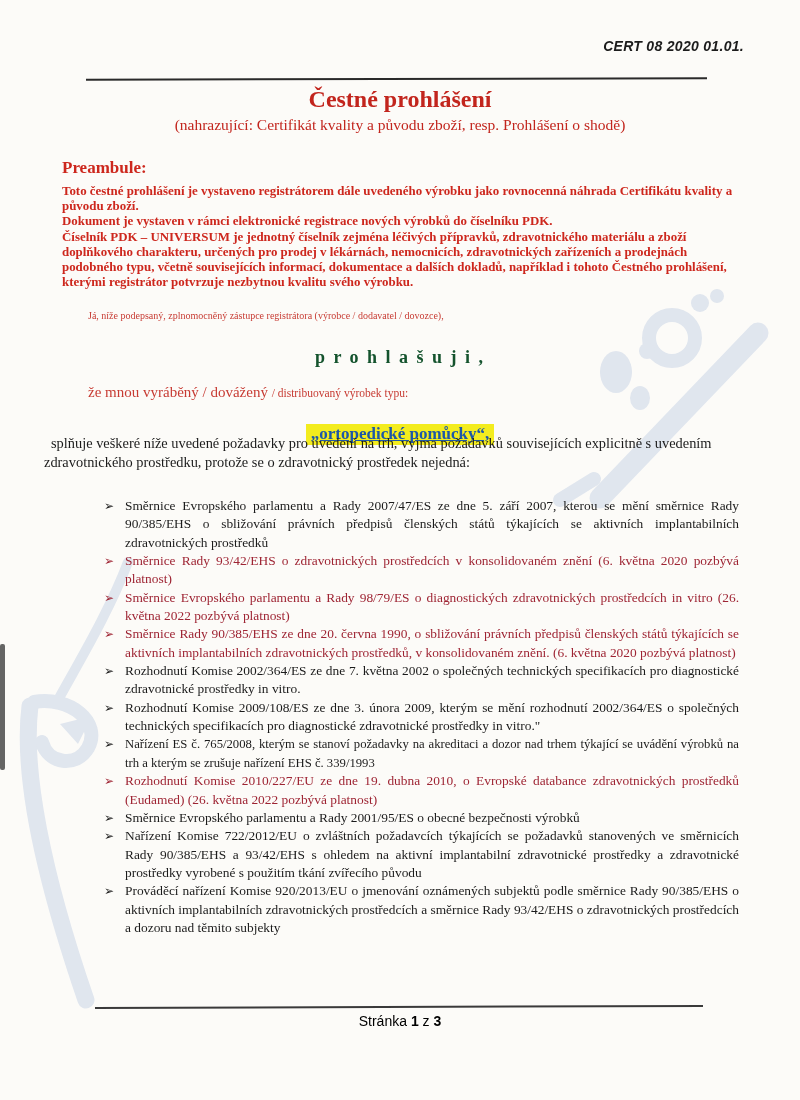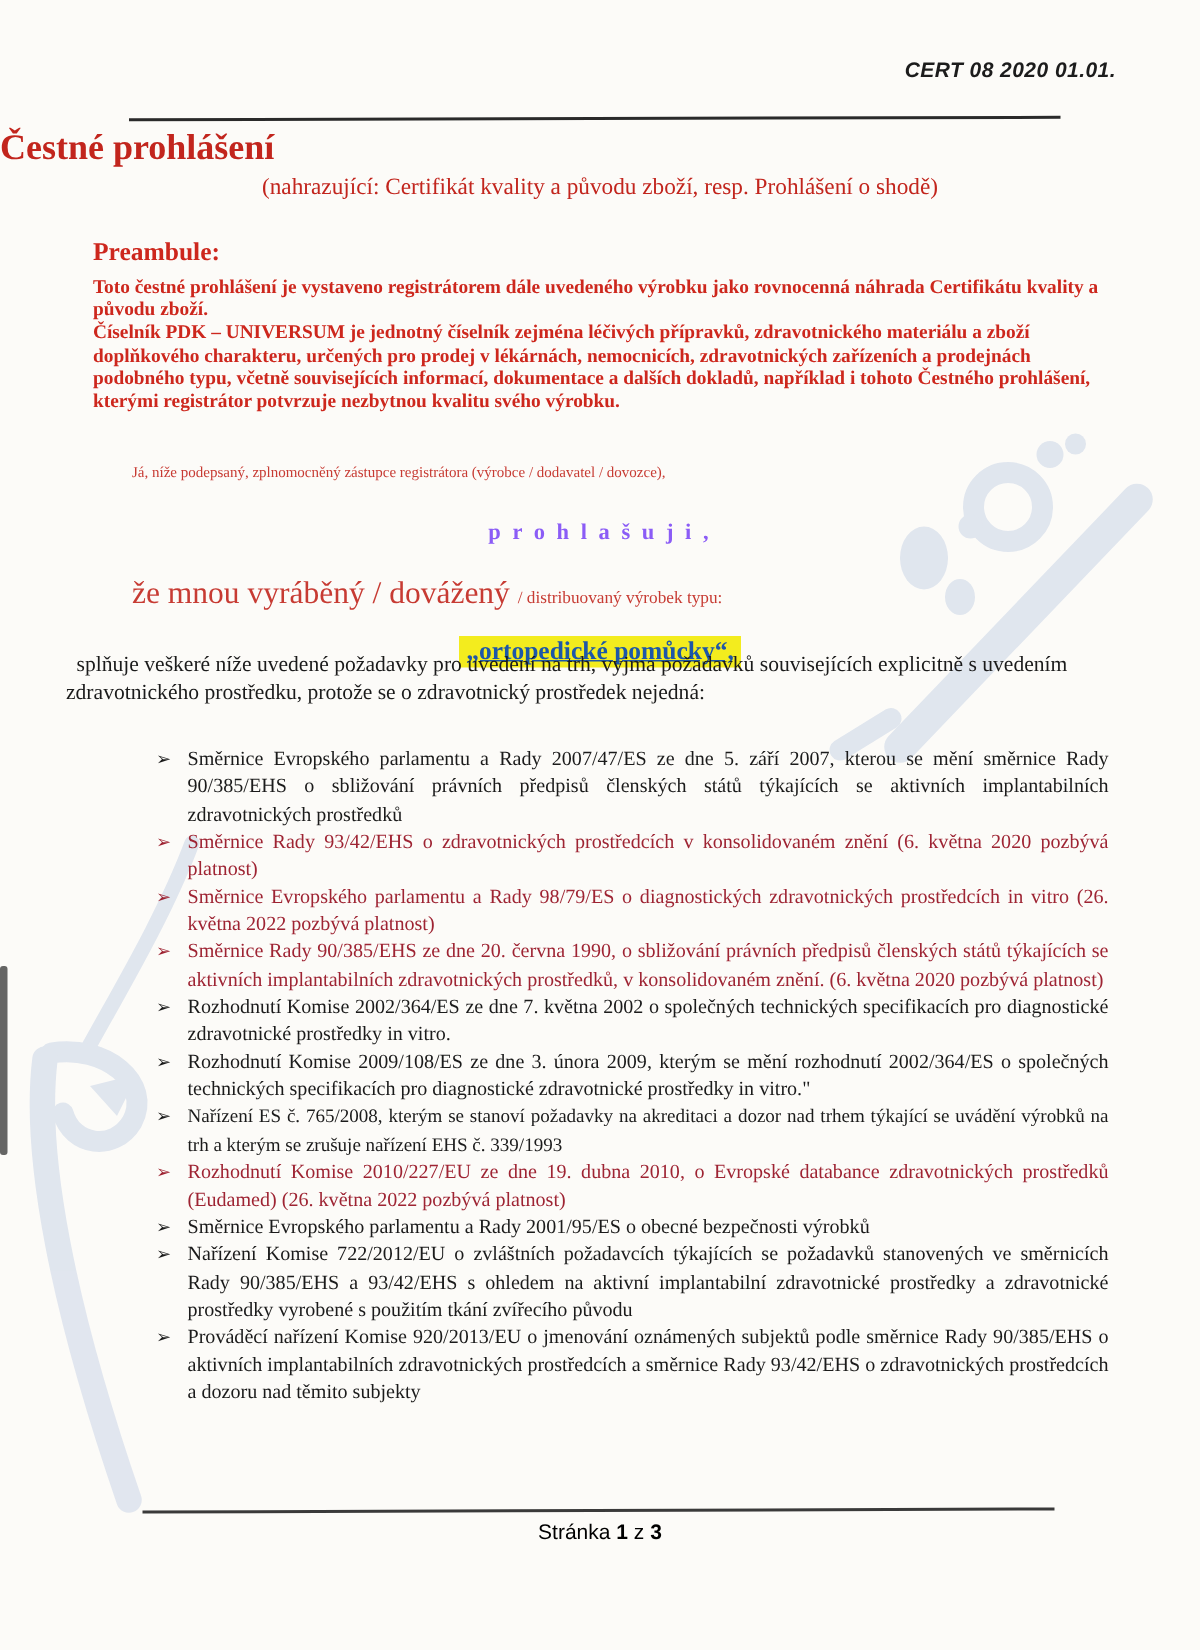--- a/index.html
+++ b/index.html
@@ -13,29 +13,29 @@
   #watermark{position:absolute;left:0;top:0;width:800px;height:1100px;z-index:0;pointer-events:none;}
   
   .scan-edge{position:absolute;left:0;top:644px;width:5px;height:126px;background:#4b4b4b;opacity:.85;border-radius:2px;filter:blur(.4px);z-index:2;}
   .content{position:relative;z-index:1;}
   .cert-code{
     top:38px;right:56px;
     font-family:"Liberation Sans","DejaVu Sans",sans-serif;
     font-weight:bold;font-style:italic;font-size:14px;color:#1c1c1c;letter-spacing:.3px;
   }
   .rule-top{top:78px;left:86px;width:621px;height:2px;background:#2a2a2a;transform:rotate(-0.15deg);}
-  .doc-title{top:86px;left:0;width:100%;text-align:left;font-size:24px;font-weight:bold;color:#c2251d;}
+  .doc-title{top:86px;left:0;width:100%;text-align:center;font-size:24px;font-weight:bold;color:#c2251d;}
   .doc-subtitle{top:116px;left:0;width:100%;text-align:center;font-size:15.5px;font-weight:normal;color:#c2251d;}
   .preamble-heading{top:158px;left:62px;font-size:17px;font-weight:bold;color:#cd271d;}
   .preamble{top:184px;left:62px;width:680px;font-size:12.9px;font-weight:bold;color:#cd271d;line-height:15.2px;}
   .preamble p{margin:0;}
   .intro{top:310px;left:88px;width:655px;font-size:10px;color:#c73b33;}
-  .verb{top:347px;left:0;width:100%;text-align:center;font-size:15px;font-weight:bold;color:#8b5cf6;letter-spacing:2px;}
+  .verb{top:347px;left:0;width:100%;text-align:center;font-size:18px;font-weight:bold;color:#14532d;letter-spacing:2px;}
   .product-line{top:383px;left:88px;color:#c73b33;}
-  .product-line .big{font-size:21px;}
+  .product-line .big{font-size:15px;}
   .product-line .small{font-size:11.5px;}
   .product-wrap{top:424px;left:0;width:100%;text-align:center;}
   .product-name{
     display:inline-block;background:#f3ec1e;color:#1d57a8;font-weight:bold;font-size:17px;
     text-decoration:underline;padding:0 5px 1px 5px;
   }
   .compliance{top:434px;left:44px;width:695px;font-size:14.4px;color:#1b1b1b;line-height:19px;text-indent:7px;}
   .regulations{top:497px;left:104px;width:635px;}
   .reg-item{
     position:relative;padding-left:21px;font-size:13.4px;line-height:18.35px;
@@ -83,20 +83,21 @@
   <div class="content">
     <div class="abs cert-code">CERT 08 2020 01.01.</div>
     <div class="abs rule-top"></div>
 
     <div class="abs doc-title">Čestné prohlášení</div>
     <div class="abs doc-subtitle">(nahrazující: Certifikát kvality a původu zboží, resp. Prohlášení o shodě)</div>
 
     <div class="abs preamble-heading">Preambule:</div>
     <div class="abs preamble">
       <p>Toto čestné prohlášení je vystaveno registrátorem dále uvedeného výrobku jako rovnocenná náhrada Certifikátu kvality a původu zboží.</p>
+      <p>Dokument je vystaven v rámci elektronické registrace nových výrobků do číselníku PDK.</p>
       <p>Číselník PDK – UNIVERSUM je jednotný číselník zejména léčivých přípravků, zdravotnického materiálu a zboží doplňkového charakteru, určených pro prodej v lékárnách, nemocnicích, zdravotnických zařízeních a prodejnách podobného typu, včetně souvisejících informací, dokumentace a dalších dokladů, například i tohoto Čestného prohlášení, kterými registrátor potvrzuje nezbytnou kvalitu svého výrobku.</p>
     </div>
 
     <div class="abs intro">Já, níže podepsaný, zplnomocněný zástupce registrátora (výrobce / dodavatel / dovozce),</div>
     <div class="abs verb">p r o h l a š u j i ,</div>
 
     <div class="abs product-line">
       <span class="big">že mnou vyráběný / dovážený </span><span class="small">/ distribuovaný výrobek typu:</span>
     </div>
 

